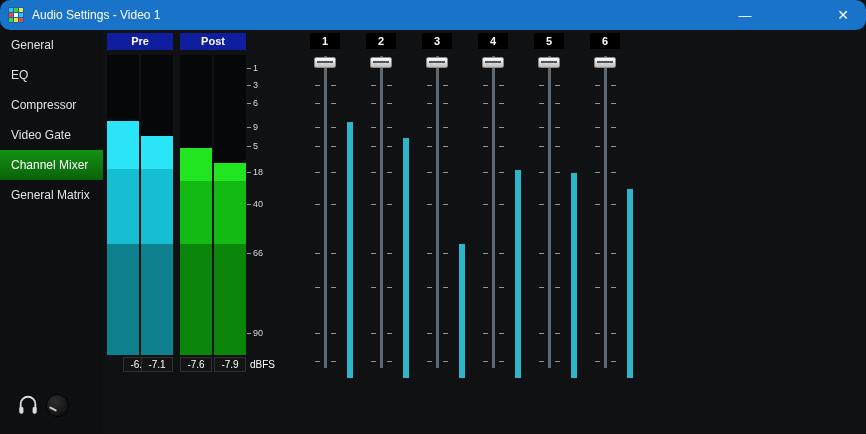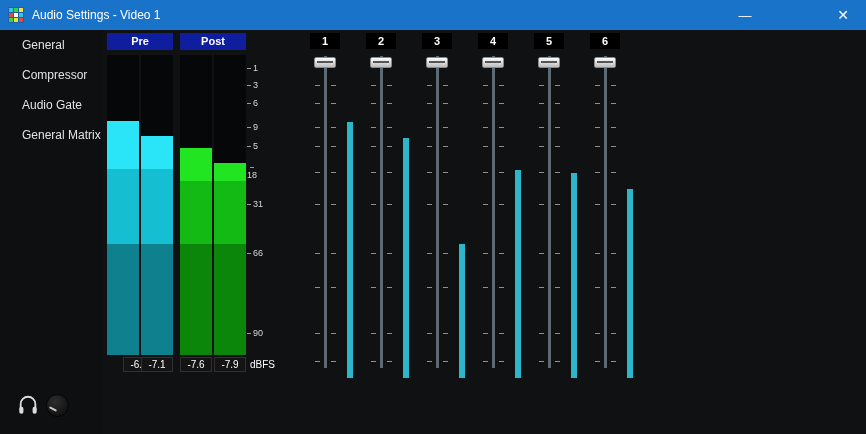--- a/index.html
+++ b/index.html
@@ -1,29 +1,29 @@
 <!DOCTYPE html>
 <html><head>
 <meta charset="utf-8">
 <style>
   * { margin:0; padding:0; box-sizing:border-box; }
   html,body { background:#000; font-family:"Liberation Sans", sans-serif; }
   .window { position:relative; width:866px; height:434px; background:#101113; overflow:hidden; }
 
   
-  .titlebar { position:absolute; left:0; top:0; width:866px; height:30px; background:#1973c8; display:flex; align-items:center; }
+  .titlebar { position:absolute; left:0; top:0; width:866px; height:30px; background:#1973c8; display:flex; align-items:center;border-radius:10px; }
   .app-icon { margin-left:8px; width:16px; height:16px; }
   .title { margin-left:8px; color:#fff; font-size:12px; }
   .tb-btn { position:absolute; top:0; width:46px; height:30px; display:flex; align-items:center; justify-content:center; color:#fff; cursor:default; }
   .tb-min { left:722px; font-size:13px; }
   .tb-close { left:820px; font-size:14px; }
 
   
   .sidebar { position:absolute; left:0; top:30px; width:103px; height:404px; background:#0e0f10; }
-  .side-item { height:30px; line-height:30px; padding-left:22px; color:#e2e2e2; font-size:12px; }
+  .side-item { height:30px; line-height:30px; padding-left:11px; color:#e2e2e2; font-size:12px; }
   .side-item.selected { background:linear-gradient(180deg,#139113 0%,#0a620a 100%); color:#fff; }
 
   
   .meter-group-label { position:absolute; top:33px; width:66px; height:17px; background:#0f1d9f; color:#fff; font-size:11px; font-weight:bold; text-align:center; line-height:17px; }
   .meter-col { position:absolute; top:55px; width:32px; height:300px; }
   .meter-col.cyan { background:linear-gradient(180deg,#2ae4f8 0%,#2ae4f8 38%,#16bed2 38%,#16bed2 63%,#0e808e 63%,#0e808e 100%); }
   .meter-col.green { background:linear-gradient(180deg,#20e520 0%,#20e520 42%,#13ba13 42%,#13ba13 63%,#0b860b 63%,#0b860b 100%); }
   .meter-col .unlit { width:100%; background:#060708; }
   .meter-value { position:absolute; top:357px; width:32px; height:15px; background:#141414; border:1px solid #303030; color:#fff; font-size:10px; line-height:13px; text-align:center; }
   .dbfs-label { position:absolute; left:250px; top:359px; color:#fff; font-size:10px; }
@@ -64,22 +64,24 @@
       <rect x="6" y="11" width="4" height="4" fill="#e8e83a"></rect>
       <rect x="11" y="11" width="4" height="4" fill="#e84a3a"></rect>
     </svg>
     <span class="title">Audio Settings - Video 1</span>
     <span class="tb-btn tb-min">—</span>
     <span class="tb-btn tb-close">✕</span>
   </div>
 
   <div class="sidebar" id="sidebar">
       <div class="side-item">General</div>
+      <div class="side-item">EQ</div>
       <div class="side-item">Compressor</div>
-      <div class="side-item">Audio Gate</div>
+      <div class="side-item">Video Gate</div>
+      <div class="side-item selected">Channel Mixer</div>
       <div class="side-item">General Matrix</div>
     </div>
 
   <div id="dyn">
       <div class="meter-group-label" style="left: 107px; position: absolute;">Pre</div>
       <div class="meter-col cyan" style="left: 107px; position: absolute;">
         <div class="unlit" style="height: 66px;"></div>
       </div>
       <div class="meter-value" style="left: 123px; position: absolute;">-6.7</div>
       <div class="meter-col cyan" style="left: 141px; position: absolute;">
@@ -108,27 +110,27 @@
         <span>6</span>
       </div>
       <div class="scale-tick" style="top: 122px; position: absolute;">
         <span class="dash"></span>
         <span>9</span>
       </div>
       <div class="scale-tick" style="top: 141px; position: absolute;">
         <span class="dash"></span>
         <span>5</span>
       </div>
-      <div class="scale-tick" style="top: 167px; position: absolute; flex-direction: column;">
+      <div class="scale-tick" style="top: 167px; position: absolute;">
         <span class="dash"></span>
         <span>18</span>
       </div>
       <div class="scale-tick" style="top: 199px; position: absolute;">
         <span class="dash"></span>
-        <span>31</span>
+        <span>40</span>
       </div>
       <div class="scale-tick" style="top: 248px; position: absolute;">
         <span class="dash"></span>
         <span>66</span>
       </div>
       <div class="scale-tick" style="top: 328px; position: absolute;">
         <span class="dash"></span>
         <span>90</span>
       </div>
       <div class="ch-label" style="left: 310px; position: absolute;">1</div>

